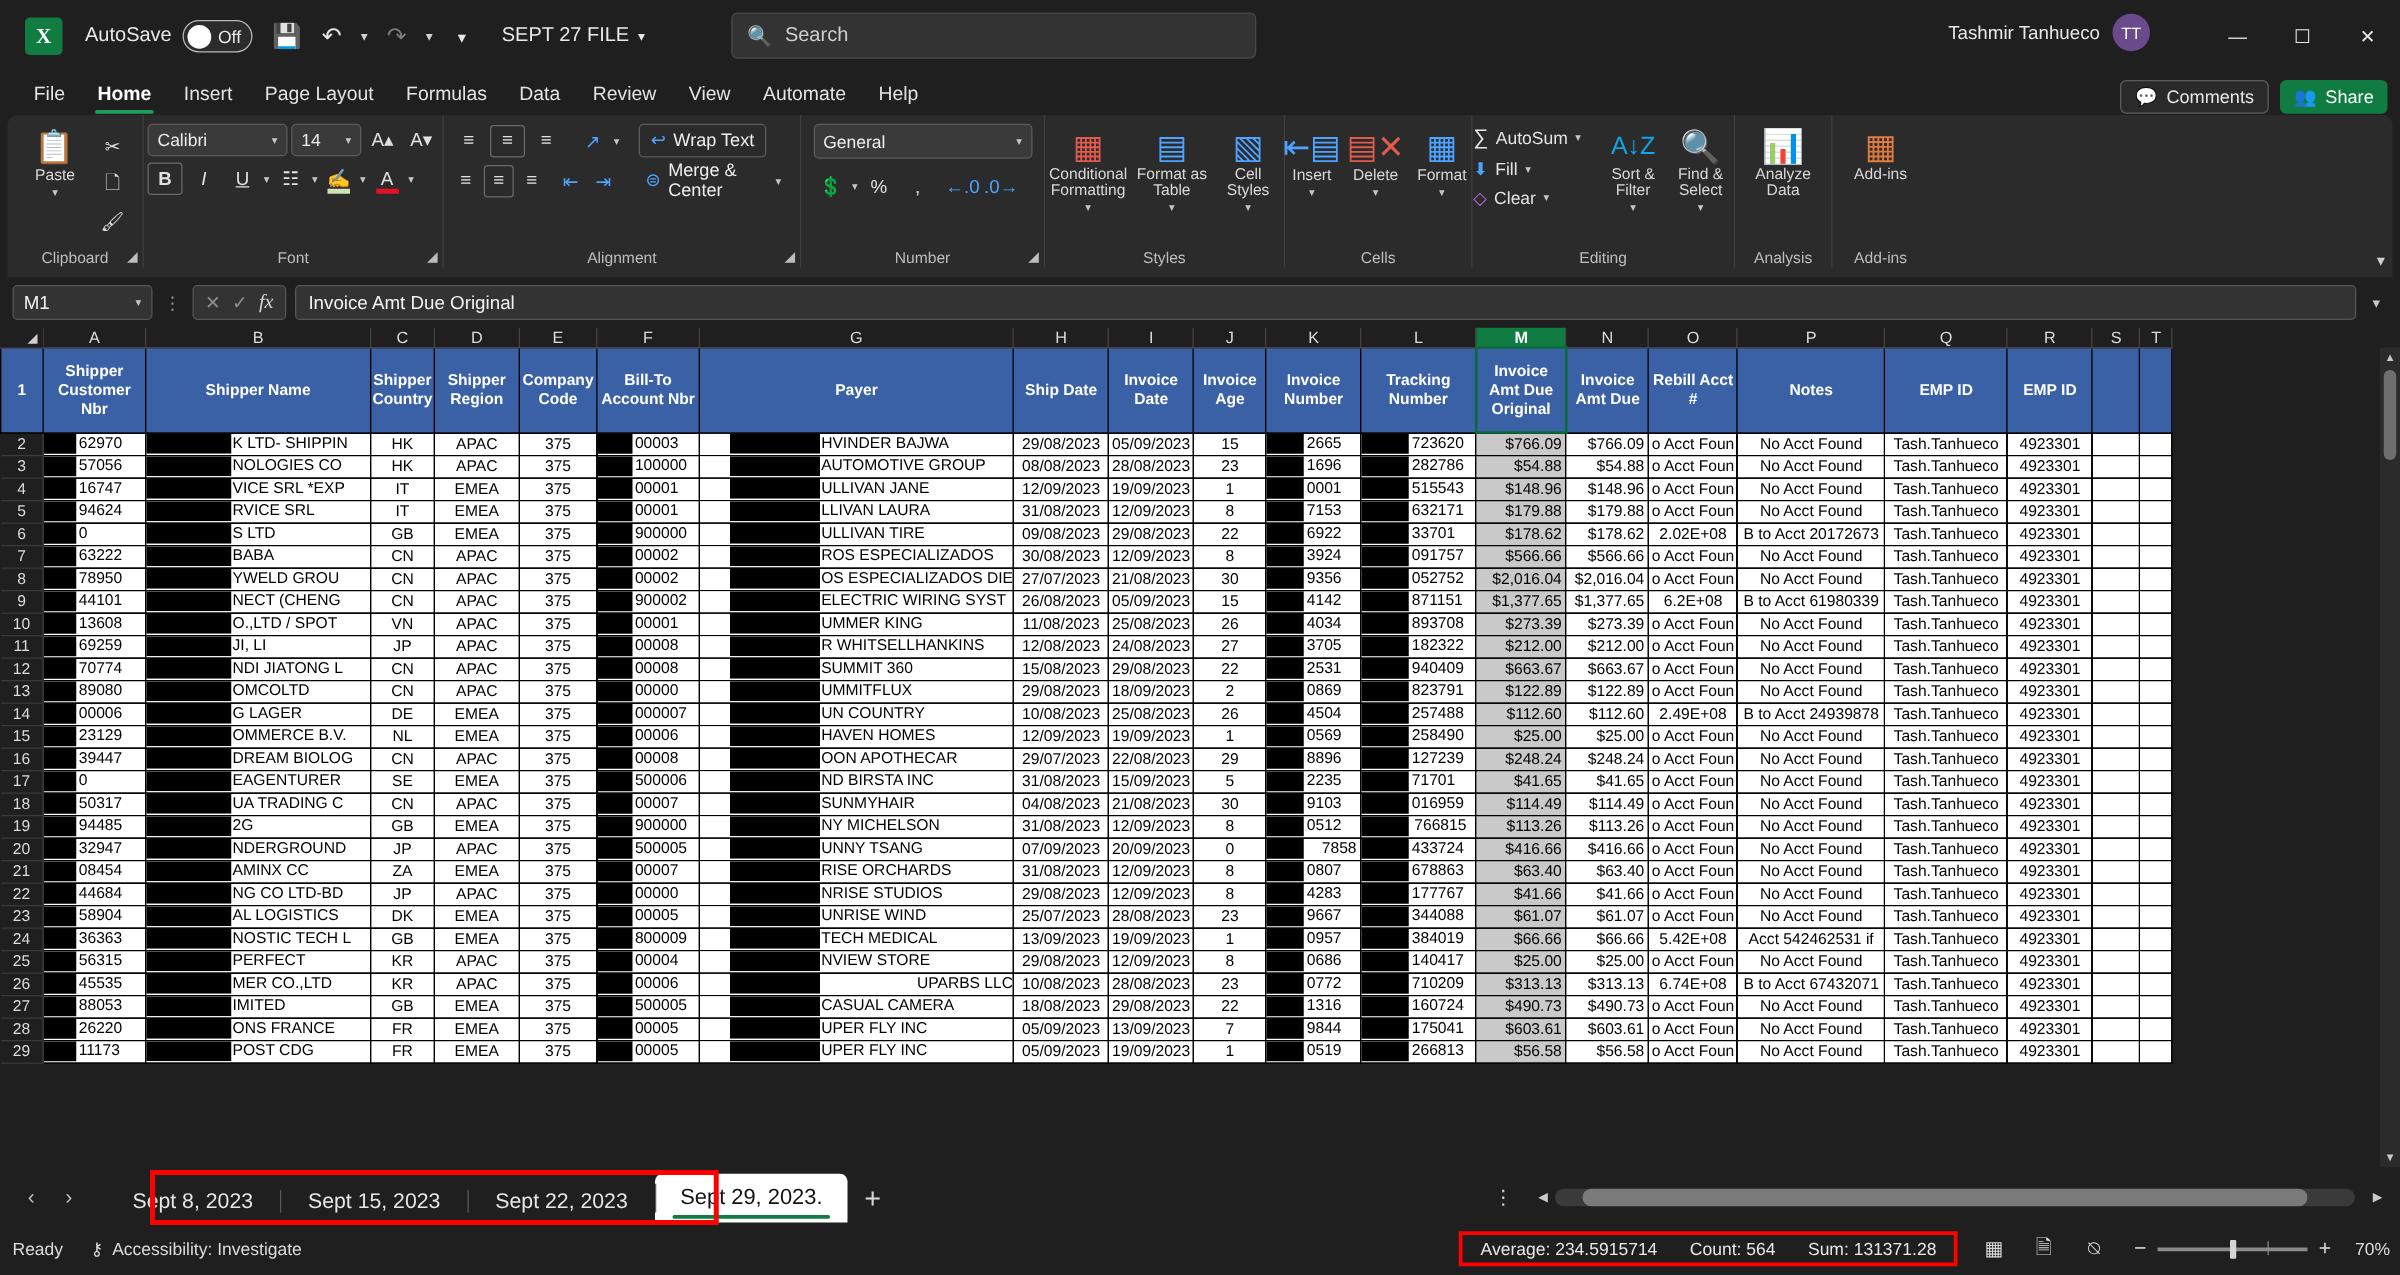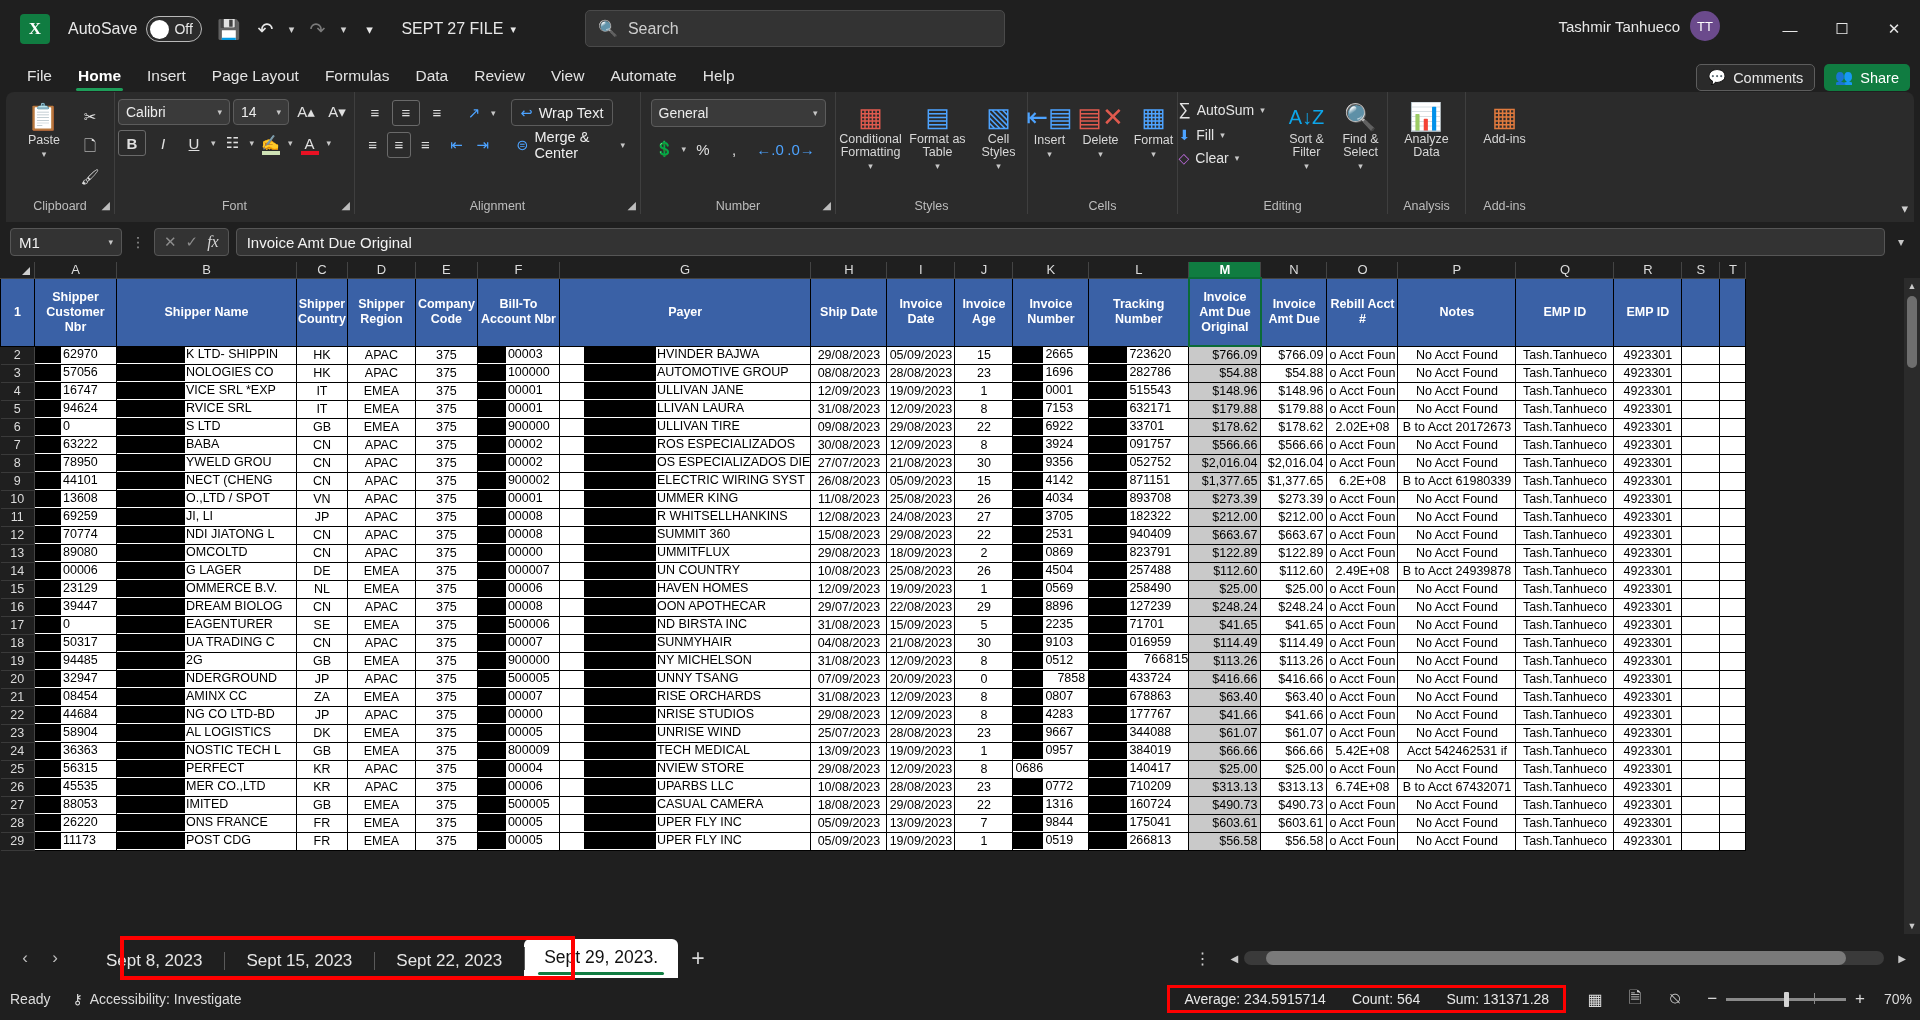--- a/index.html
+++ b/index.html
@@ -1520,21 +1520,21 @@
           <td class="dcell">8</td>
           <td class="dcell" style="padding:0">
             <div style="display:flex;height:16px;">
               <div style="width:30px;background:#000"></div>
               <div style="flex:1;text-align:left;padding-left:2px;">0512</div>
             </div>
           </td>
           <td class="dcell" style="padding:0">
             <div style="display:flex;height:16px;">
               <div style="width:38px;background:#000"></div>
-              <div style="flex:1;text-align:left;padding-left:16px;font-family:Liberation Mono, monospace;">766815</div>
+              <div style="flex:1;text-align:left;padding-left:4px;">766815</div>
             </div>
           </td>
           <td class="dcell right grayhl">$113.26</td>
           <td class="dcell right">$113.26</td>
           <td class="dcell">o Acct Foun</td>
           <td class="dcell">No Acct Found</td>
           <td class="dcell">Tash.Tanhueco</td>
           <td class="dcell">4923301</td>
           <td class="dcell blank"></td>
           <td class="dcell blank"></td>
@@ -1836,21 +1836,21 @@
             <div style="display:flex;height:16px;overflow:hidden;">
               <div style="width:24px;background:#fff"></div>
               <div style="width:72px;background:#000"></div>
               <div style="flex:1;text-align:left;padding-left:1px;white-space:nowrap;">NVIEW STORE</div>
             </div>
           </td>
           <td class="dcell">29/08/2023</td>
           <td class="dcell">12/09/2023</td>
           <td class="dcell">8</td>
           <td class="dcell" style="padding:0">
-            <div style="display:flex;height:16px;flex-direction:column;">
+            <div style="display:flex;height:16px;">
               <div style="width:30px;background:#000"></div>
               <div style="flex:1;text-align:left;padding-left:2px;">0686</div>
             </div>
           </td>
           <td class="dcell" style="padding:0">
             <div style="display:flex;height:16px;">
               <div style="width:38px;background:#000"></div>
               <div style="flex:1;text-align:left;padding-left:2px;">140417</div>
             </div>
           </td>
@@ -1883,21 +1883,21 @@
           <td class="dcell" style="padding:0">
             <div style="display:flex;height:16px;">
               <div style="width:28px;background:#000"></div>
               <div style="flex:1;text-align:left;padding-left:2px;">00006</div>
             </div>
           </td>
           <td class="dcell" style="padding:0">
             <div style="display:flex;height:16px;overflow:hidden;">
               <div style="width:24px;background:#fff"></div>
               <div style="width:72px;background:#000"></div>
-              <div style="flex:1;text-align:left;padding-left:1px;white-space:nowrap;">UPARBS LLC</div>
+              <div style="flex:1;text-align:right;padding-left:1px;white-space:nowrap;">UPARBS LLC</div>
             </div>
           </td>
           <td class="dcell">10/08/2023</td>
           <td class="dcell">28/08/2023</td>
           <td class="dcell">23</td>
           <td class="dcell" style="padding:0">
             <div style="display:flex;height:16px;">
               <div style="width:30px;background:#000"></div>
               <div style="flex:1;text-align:left;padding-left:2px;">0772</div>
             </div>

